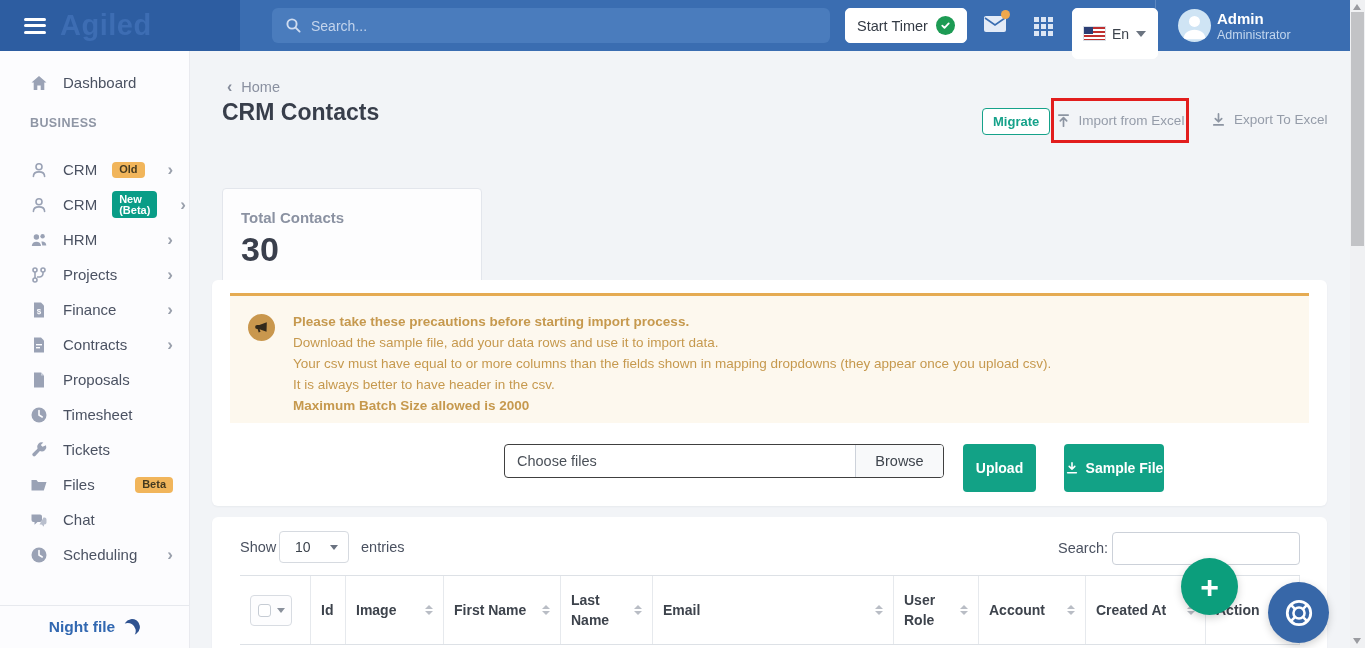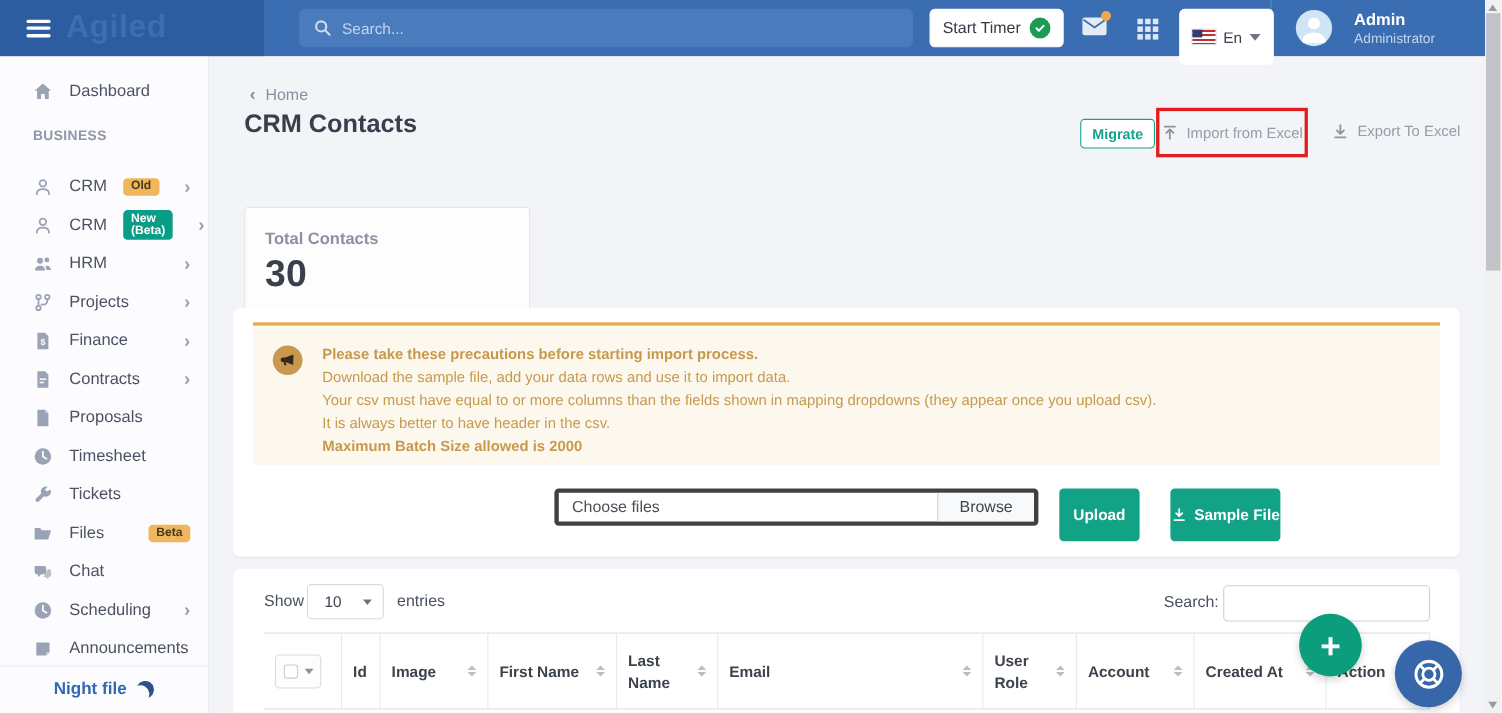--- a/index.html
+++ b/index.html
@@ -18,21 +18,21 @@
   .start-timer { position:absolute; left:845px; top:8px; height:35px; padding:0 11px; background:#fff; border:1px solid #fff; border-radius:5px; display:flex; align-items:center; gap:8px; font-size:14.5px; color:#333a44; font-family:inherit; cursor:pointer; }
   .check-badge { width:19px; height:19px; border-radius:50%; background:#1d9b54; display:flex; align-items:center; justify-content:center; }
   .nav-mail { position:absolute; left:983px; top:13px; width:26px; height:24px; cursor:pointer; }
   .mail-dot { position:absolute; right:-1px; top:-3px; width:9px; height:9px; border-radius:50%; background:#f0a84c; }
   .nav-grid { position:absolute; left:1034px; top:17px; display:grid; grid-template-columns:repeat(3,5px); grid-gap:2px; cursor:pointer; }
   .nav-grid i { width:5px; height:5px; background:#dce6f4; }
   .lang { position:absolute; left:1072px; top:8px; height:51px; padding:0 11px; background:#fff; border:1px solid #fff; border-radius:5px; display:flex; align-items:center; gap:7px; font-size:14px; color:#3c434c; font-family:inherit; cursor:pointer; }
   .flag { position:relative; width:21px; height:13px; background:repeating-linear-gradient(180deg,#bf3030 0 2px,#fff 2px 4px); box-shadow:0 0 0 1px #d9dee5; }
   .flag::after { content:""; position:absolute; left:0; top:0; width:9px; height:7px; background:#2c3e75; }
   .caret-down { width:0; height:0; border-left:5px solid transparent; border-right:5px solid transparent; border-top:6px solid #6b7480; }
-  .profile { position:absolute; left:1155px; top:0; width:195px; height:51px; border-left:1px solid rgba(255,255,255,.18); display:flex; align-items:center; padding-left:22px; gap:20px; cursor:pointer; }
+  .profile { position:absolute; left:1155px; top:0; width:195px; height:51px; border-left:1px solid rgba(255,255,255,.18); display:flex; align-items:center; padding-left:22px; gap:6px; cursor:pointer; }
   .avatar { width:33px; height:33px; border-radius:50%; background:#cfe4f4; overflow:hidden; flex:none; }
   .uname { font-size:15px; font-weight:bold; color:#fff; }
   .urole { font-size:12.5px; color:#c2d6ee; margin-top:1px; }
 
   
   .scrollbar { position:absolute; right:0; top:0; width:15px; height:648px; background:#f0f1f3; z-index:60; }
   .sb-thumb { position:absolute; left:1px; top:12px; width:13px; height:234px; background:#c2c3c6; }
   .sb-up, .sb-dn { position:absolute; left:3px; width:0; height:0; border-left:4.5px solid transparent; border-right:4.5px solid transparent; }
   .sb-up { top:4px; border-bottom:6px solid #9a9ba0; }
   .sb-dn { bottom:4px; border-top:6px solid #9a9ba0; }
@@ -62,21 +62,21 @@
 
   .stat-card { position:absolute; left:32px; top:119px; width:260px; height:96px; background:#fdfdfe; border:1px solid #e3e6ec; border-radius:4px; padding:20px 18px;margin-top:18px; }
   .stat-label { font-size:15px; font-weight:bold; color:#8b92a2; }
   .stat-value { font-size:34px; font-weight:bold; color:#3a3f4c; margin-top:4px; }
 
   .import-card { position:absolute; left:22px; top:229px; width:1115px; height:226px; background:#fff; border-radius:6px; box-shadow:0 1px 2px rgba(40,50,70,.05); }
   .alert { position:absolute; left:18px; top:13px; width:1079px; height:130px; background:#fdf8ee; border-top:3px solid #e5ab52; padding:15px 20px 0 18px; display:flex; gap:18px; }
   .megaphone { width:27px; height:27px; border-radius:50%; background:#c9974d; flex:none; display:flex; align-items:center; justify-content:center; margin-top:3px; }
   .alert-lines { font-size:13.5px; line-height:21px; color:#c6994e; }
   .alert-lines .b { font-weight:bold; }
-  .file-group { position:absolute; left:292px; top:164px; width:440px; height:34px; border:4px solid #404040; border-radius:4px; background:#fff; display:flex; align-items:stretch; overflow:hidden; cursor:pointer; }
+  .file-group { position:absolute; left:292px; top:164px; width:440px; height:34px; border:1px solid #404040; border-radius:4px; background:#fff; display:flex; align-items:stretch; overflow:hidden; cursor:pointer; }
   .file-text { flex:1; display:flex; align-items:center; padding:0 12px; font-size:14.5px; color:#4a5058; }
   .browse { width:88px; display:flex; align-items:center; justify-content:center; border-left:1px solid #cdd2da; background:#f8f9fa; font-size:14.5px; color:#3f454d; }
   .btn-teal { position:absolute; height:48px; background:#12a286; border:none; border-radius:4px; color:#fff; font-size:14px; font-weight:bold; font-family:inherit; display:flex; align-items:center; justify-content:center; gap:7px; cursor:pointer; }
   .btn-upload { left:751px; top:164px; width:73px; }
   .btn-sample { left:852px; top:164px; width:100px; }
 
   .table-card { position:absolute; left:22px; top:466px; width:1115px; height:215px; background:#fff; border-radius:6px; box-shadow:0 1px 2px rgba(40,50,70,.05); }
   .show-label { position:absolute; left:28px; top:22px; font-size:14.5px; color:#4a5160; }
   .page-size { position:absolute; left:67px; top:14px; width:70px; height:32px; border:1px solid #d6dae0; border-radius:4px; display:flex; align-items:center; padding:0 10px 0 15px; gap:14px; font-size:14px; color:#3c434c; cursor:pointer; background:#fff; }
   .sel-caret { width:0; height:0; border-left:4.5px solid transparent; border-right:4.5px solid transparent; border-top:5.5px solid #6a7280; margin-left:auto; }
@@ -290,29 +290,20 @@
     <div class="side-item">
       <span class="sicon">
           <svg width="18" height="18" viewBox="0 0 18 18">
             <circle cx="9" cy="9" r="7.5" fill="#9aa2b5"></circle>
             <path d="M9 4.5V9l3.2 2" fill="none" stroke="#fcfcfe" stroke-width="1.6" stroke-linecap="round"></path>
           </svg>
         </span>
       <span>Scheduling</span>
       <span class="chev">›</span>
     </div>
-    <div class="side-item">
-      <span class="sicon">
-          <svg width="18" height="18" viewBox="0 0 18 18">
-            <path d="M3 3h12v9l-3 3H3z" fill="#9aa2b5"></path>
-            <path d="M15 12l-3 3v-3z" fill="#c9cfdb"></path>
-          </svg>
-        </span>
-      <span>Announcements</span>
-    </div>
     <div class="night">
       <span>Night file</span>
       <span class="moon"></span>
     </div>
   </aside>
 
   <main class="main">
     <div class="breadcrumb">
       <span class="bc-arrow">‹</span>
       <span>Home</span>

